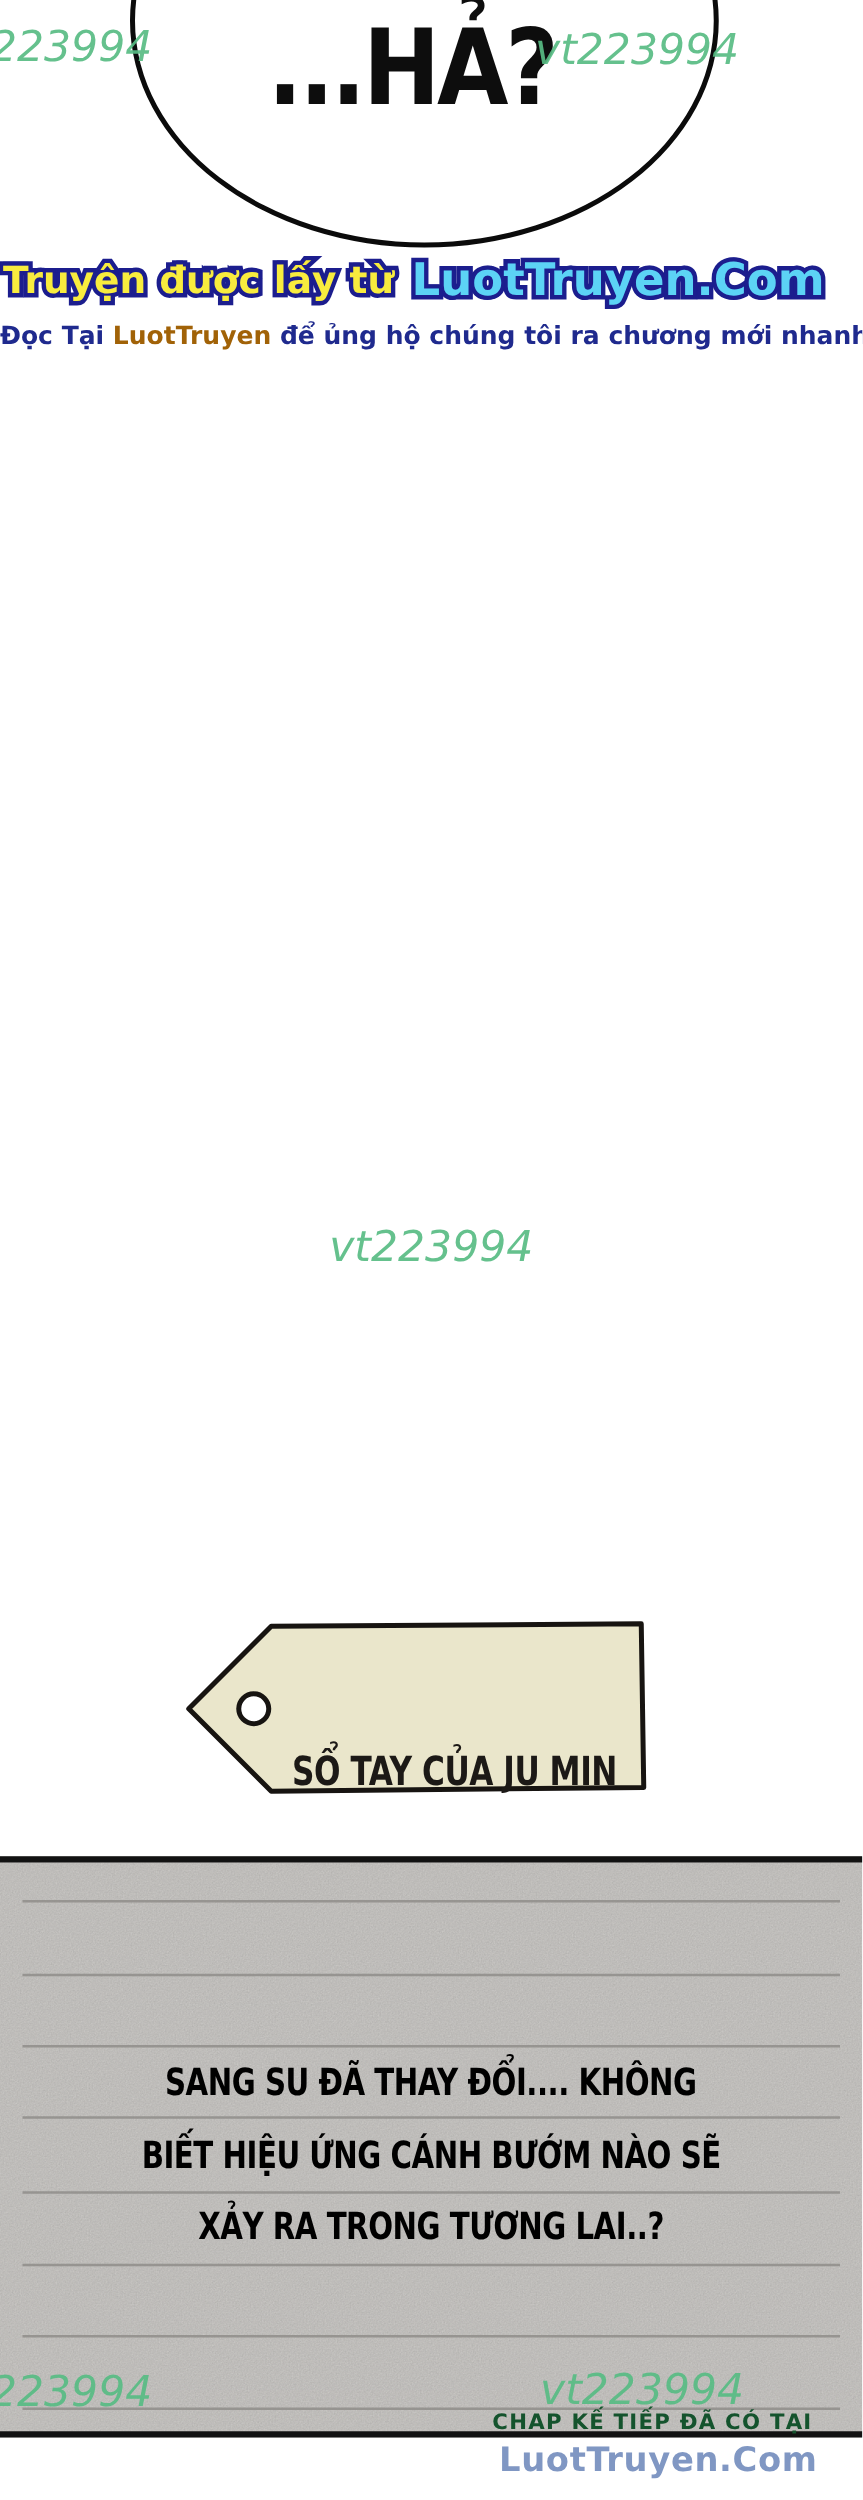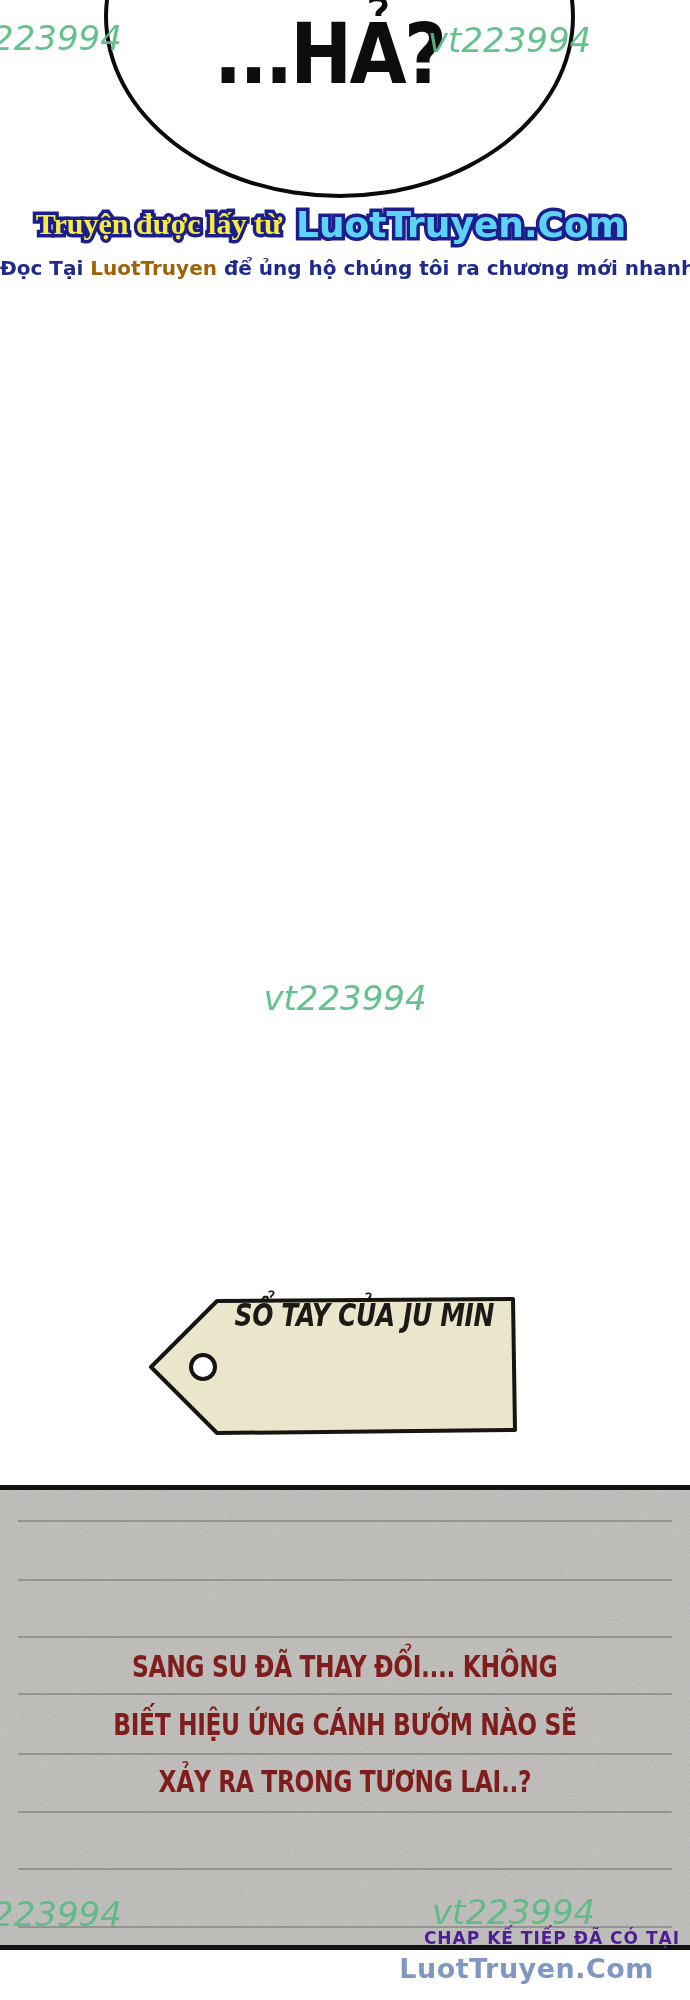--- a/index.html
+++ b/index.html
@@ -32,66 +32,65 @@
   .branding{
     position:absolute; left:0; right:0; top:198px; height:52px; z-index:5;
     display:flex; align-items:center; justify-content:center; gap:14px;
     transform:translateX(-14px); white-space:nowrap;
   }
   .brand-prefix{
     font-size:30px; font-weight:bold; color:#f8ec3e;
     -webkit-text-stroke:7px #1c1e8e; paint-order:stroke fill;
     text-shadow:3px 0 0 #1c1e8e,-3px 0 0 #1c1e8e,0 3px 0 #1c1e8e,0 -3px 0 #1c1e8e,
                 2px 2px 0 #1c1e8e,-2px 2px 0 #1c1e8e,2px -2px 0 #1c1e8e,-2px -2px 0 #1c1e8e;
-    font-family:Liberation Serif, serif;
   }
   .brand-site{
     font-size:36px; font-weight:bold; color:#5cd3f5;
     -webkit-text-stroke:7px #1c1e8e; paint-order:stroke fill;
     text-shadow:3px 0 0 #1c1e8e,-3px 0 0 #1c1e8e,0 3px 0 #1c1e8e,0 -3px 0 #1c1e8e,
                 2px 2px 0 #1c1e8e,-2px 2px 0 #1c1e8e,2px -2px 0 #1c1e8e,-2px -2px 0 #1c1e8e;
   }
   
   .notice{
     position:absolute; left:0; right:0; text-align:center; z-index:5;
     font-size:20px; font-weight:bold; color:#1f2a8e; line-height:28px; white-space:nowrap;
   }
   .notice .hl{color:#a16207;}
   .notice1{top:254px;}
   .notice2{top:287px;}
   
   .tag{position:absolute; left:148px; top:1296px; width:370px; height:140px; z-index:3;}
   .tag svg{position:absolute; left:0; top:0;}
   .tag-label{
     position:absolute; left:70px; right:8px; top:0; bottom:0;
-    display:flex; align-items:flex-start; justify-content:center;font-style:italic;
+    display:flex; align-items:flex-end; justify-content:center;
   }
   .tag-label span{
     font-size:32px; font-weight:bold; color:#1c1916; letter-spacing:-0.5px;
     white-space:nowrap; transform:scaleX(.78);
   }
   
   .notebook{
     position:absolute; left:0; top:1485px; width:690px; height:465px;
     background:#d3d1ce; border-top:5px solid #121212; border-bottom:5px solid #121212;
     box-sizing:border-box; z-index:2;
   }
   .grain{position:absolute; left:0; top:0; opacity:.16; pointer-events:none;}
   .rule{
     position:absolute; left:18px; right:18px; height:2px;
     background:#8f8d89; opacity:.85;
   }
   .nb-line{
     position:absolute; left:0; right:0; text-align:center;
-    font-size:30px; font-weight:bold; color:#7f1d1d; line-height:44px; white-space:nowrap;
+    font-size:30px; font-weight:bold; color:#000000; line-height:44px; white-space:nowrap;
   }
   .nb-line span{display:inline-block; transform:scaleX(.78); letter-spacing:-0.5px;}
   .next-chap{
-    position:absolute; right:10px; top:438px; z-index:7;
-    font-size:17px; font-weight:bold; color:#4c1d95; letter-spacing:1px; white-space:nowrap;
+    position:absolute; right:40px; top:438px; z-index:7;
+    font-size:17px; font-weight:bold; color:#14532d; letter-spacing:1px; white-space:nowrap;
   }
   
   .footer-site{
     position:absolute; right:36px; top:1953px; z-index:5;
     font-size:27px; font-weight:bold; color:#8097c3; letter-spacing:.5px; white-space:nowrap;
   }
 </style>
 </head>
 <body>
 

